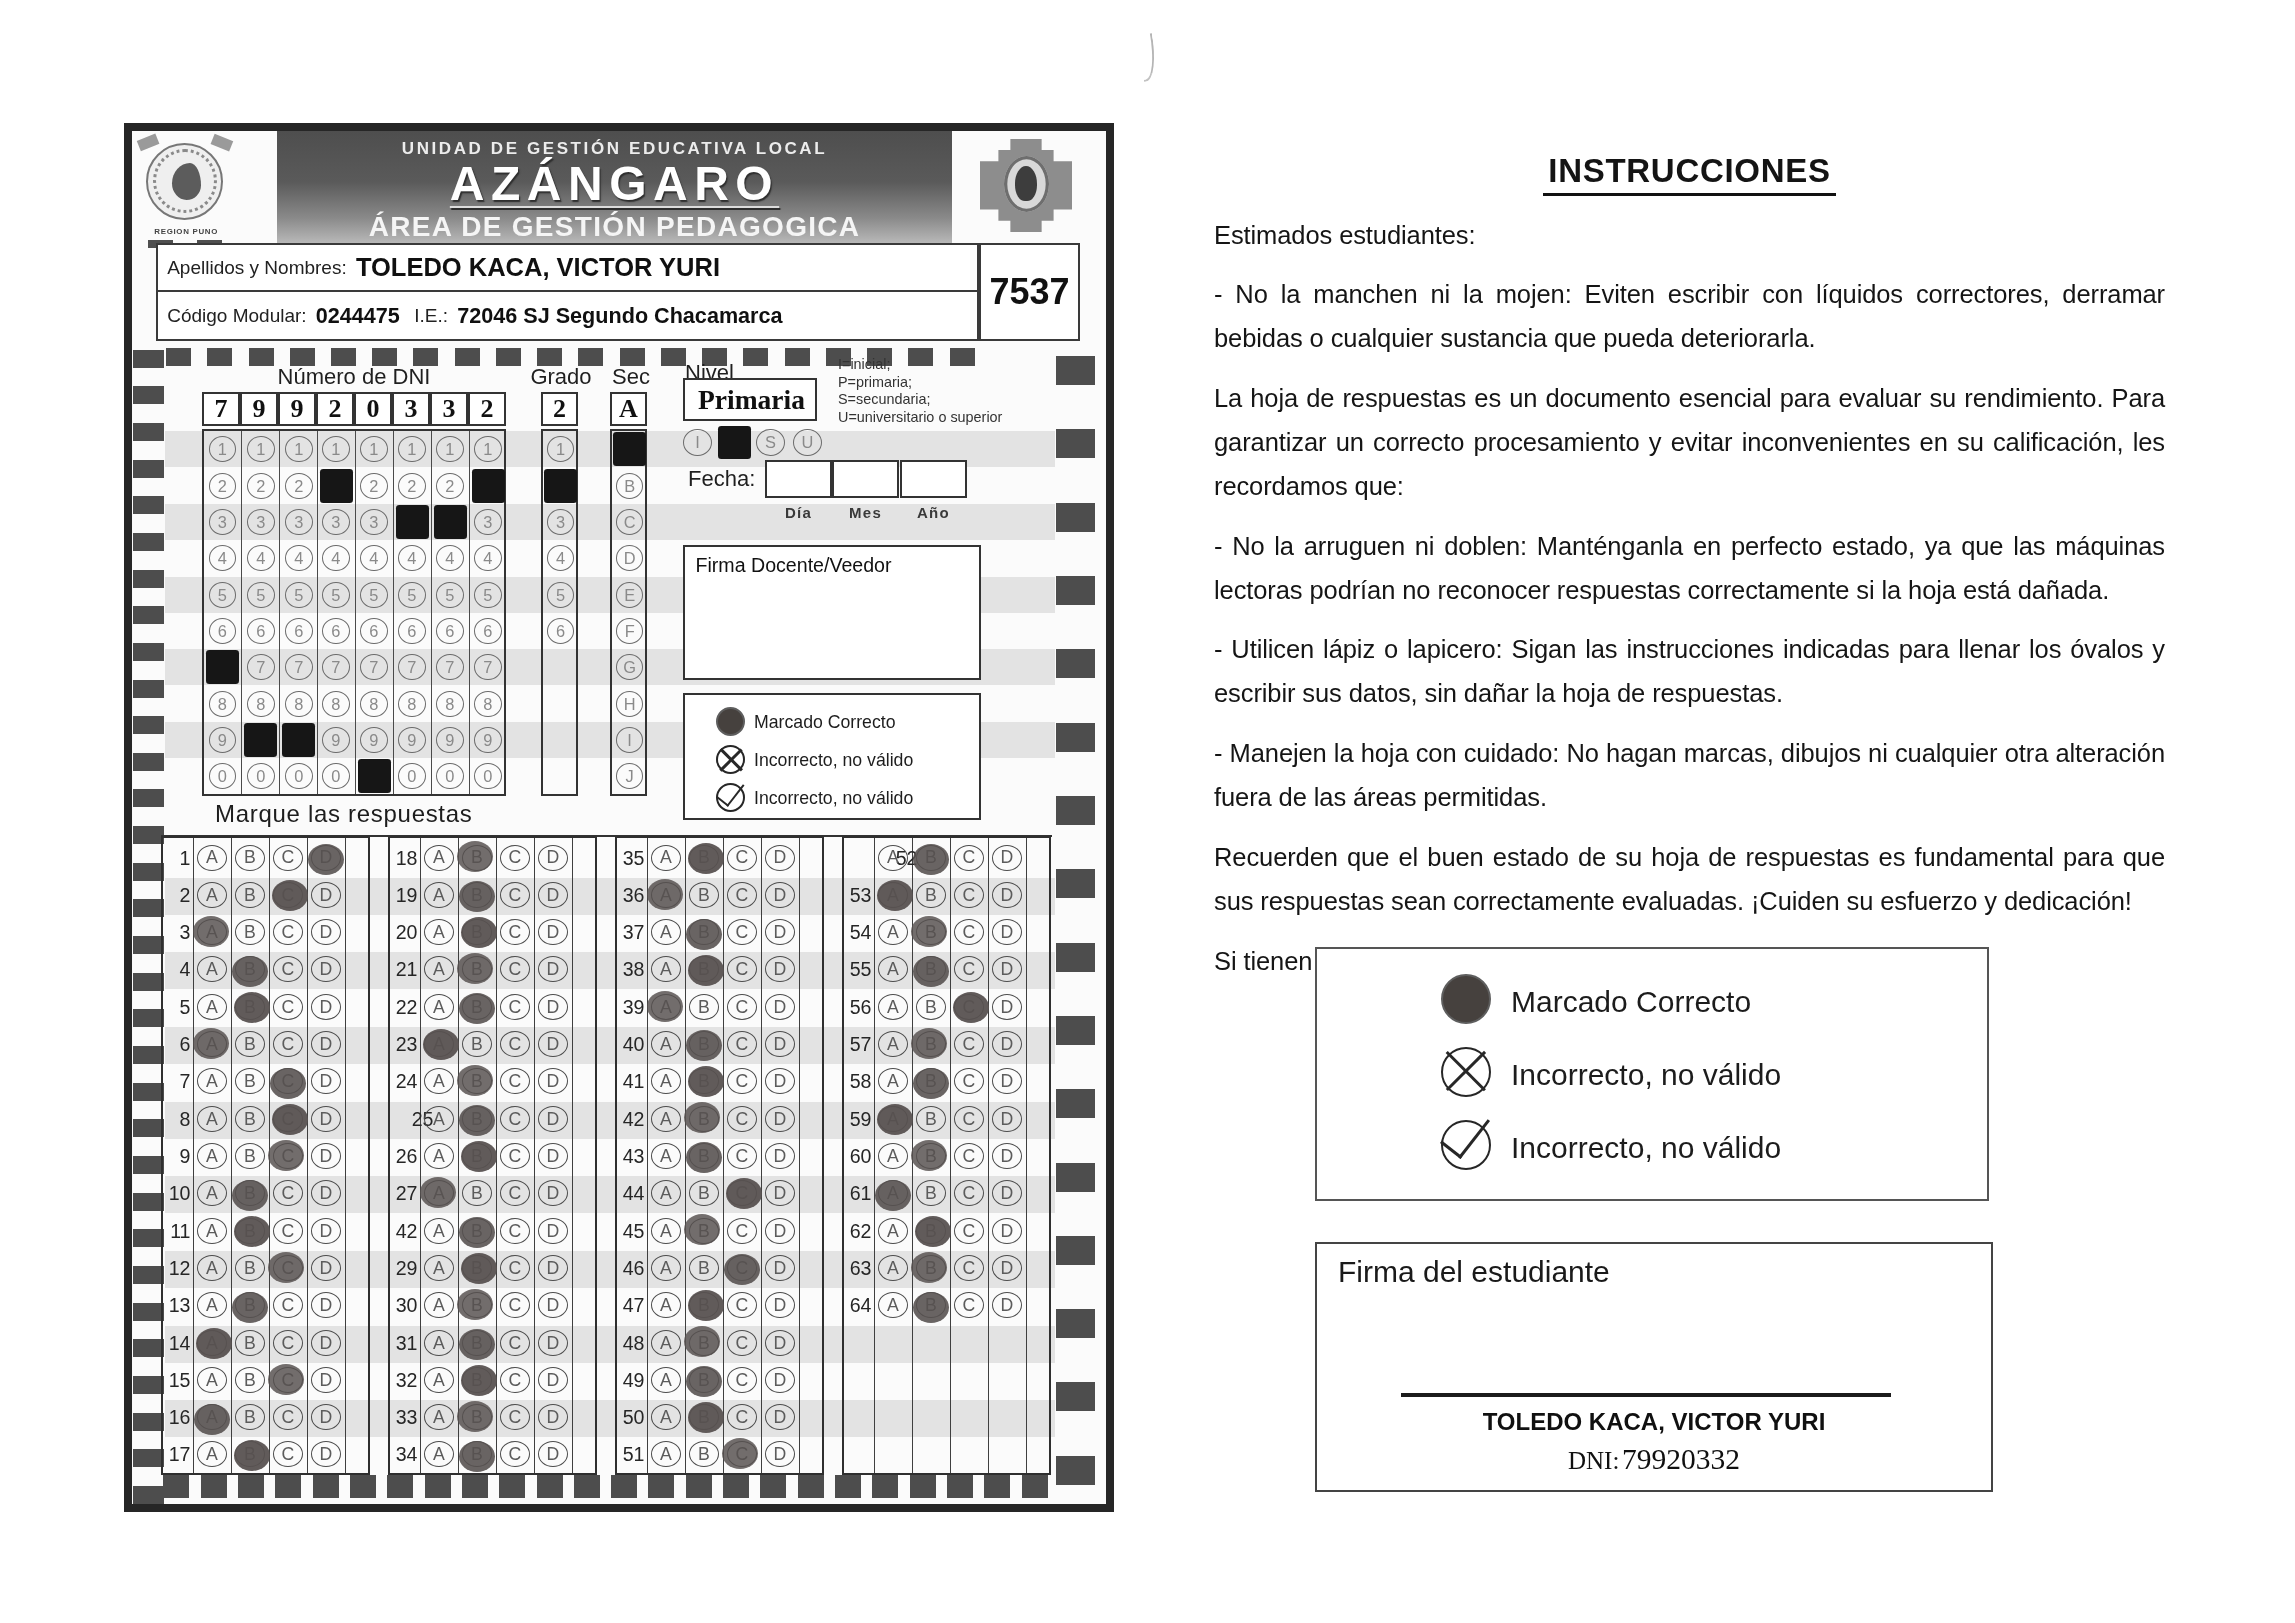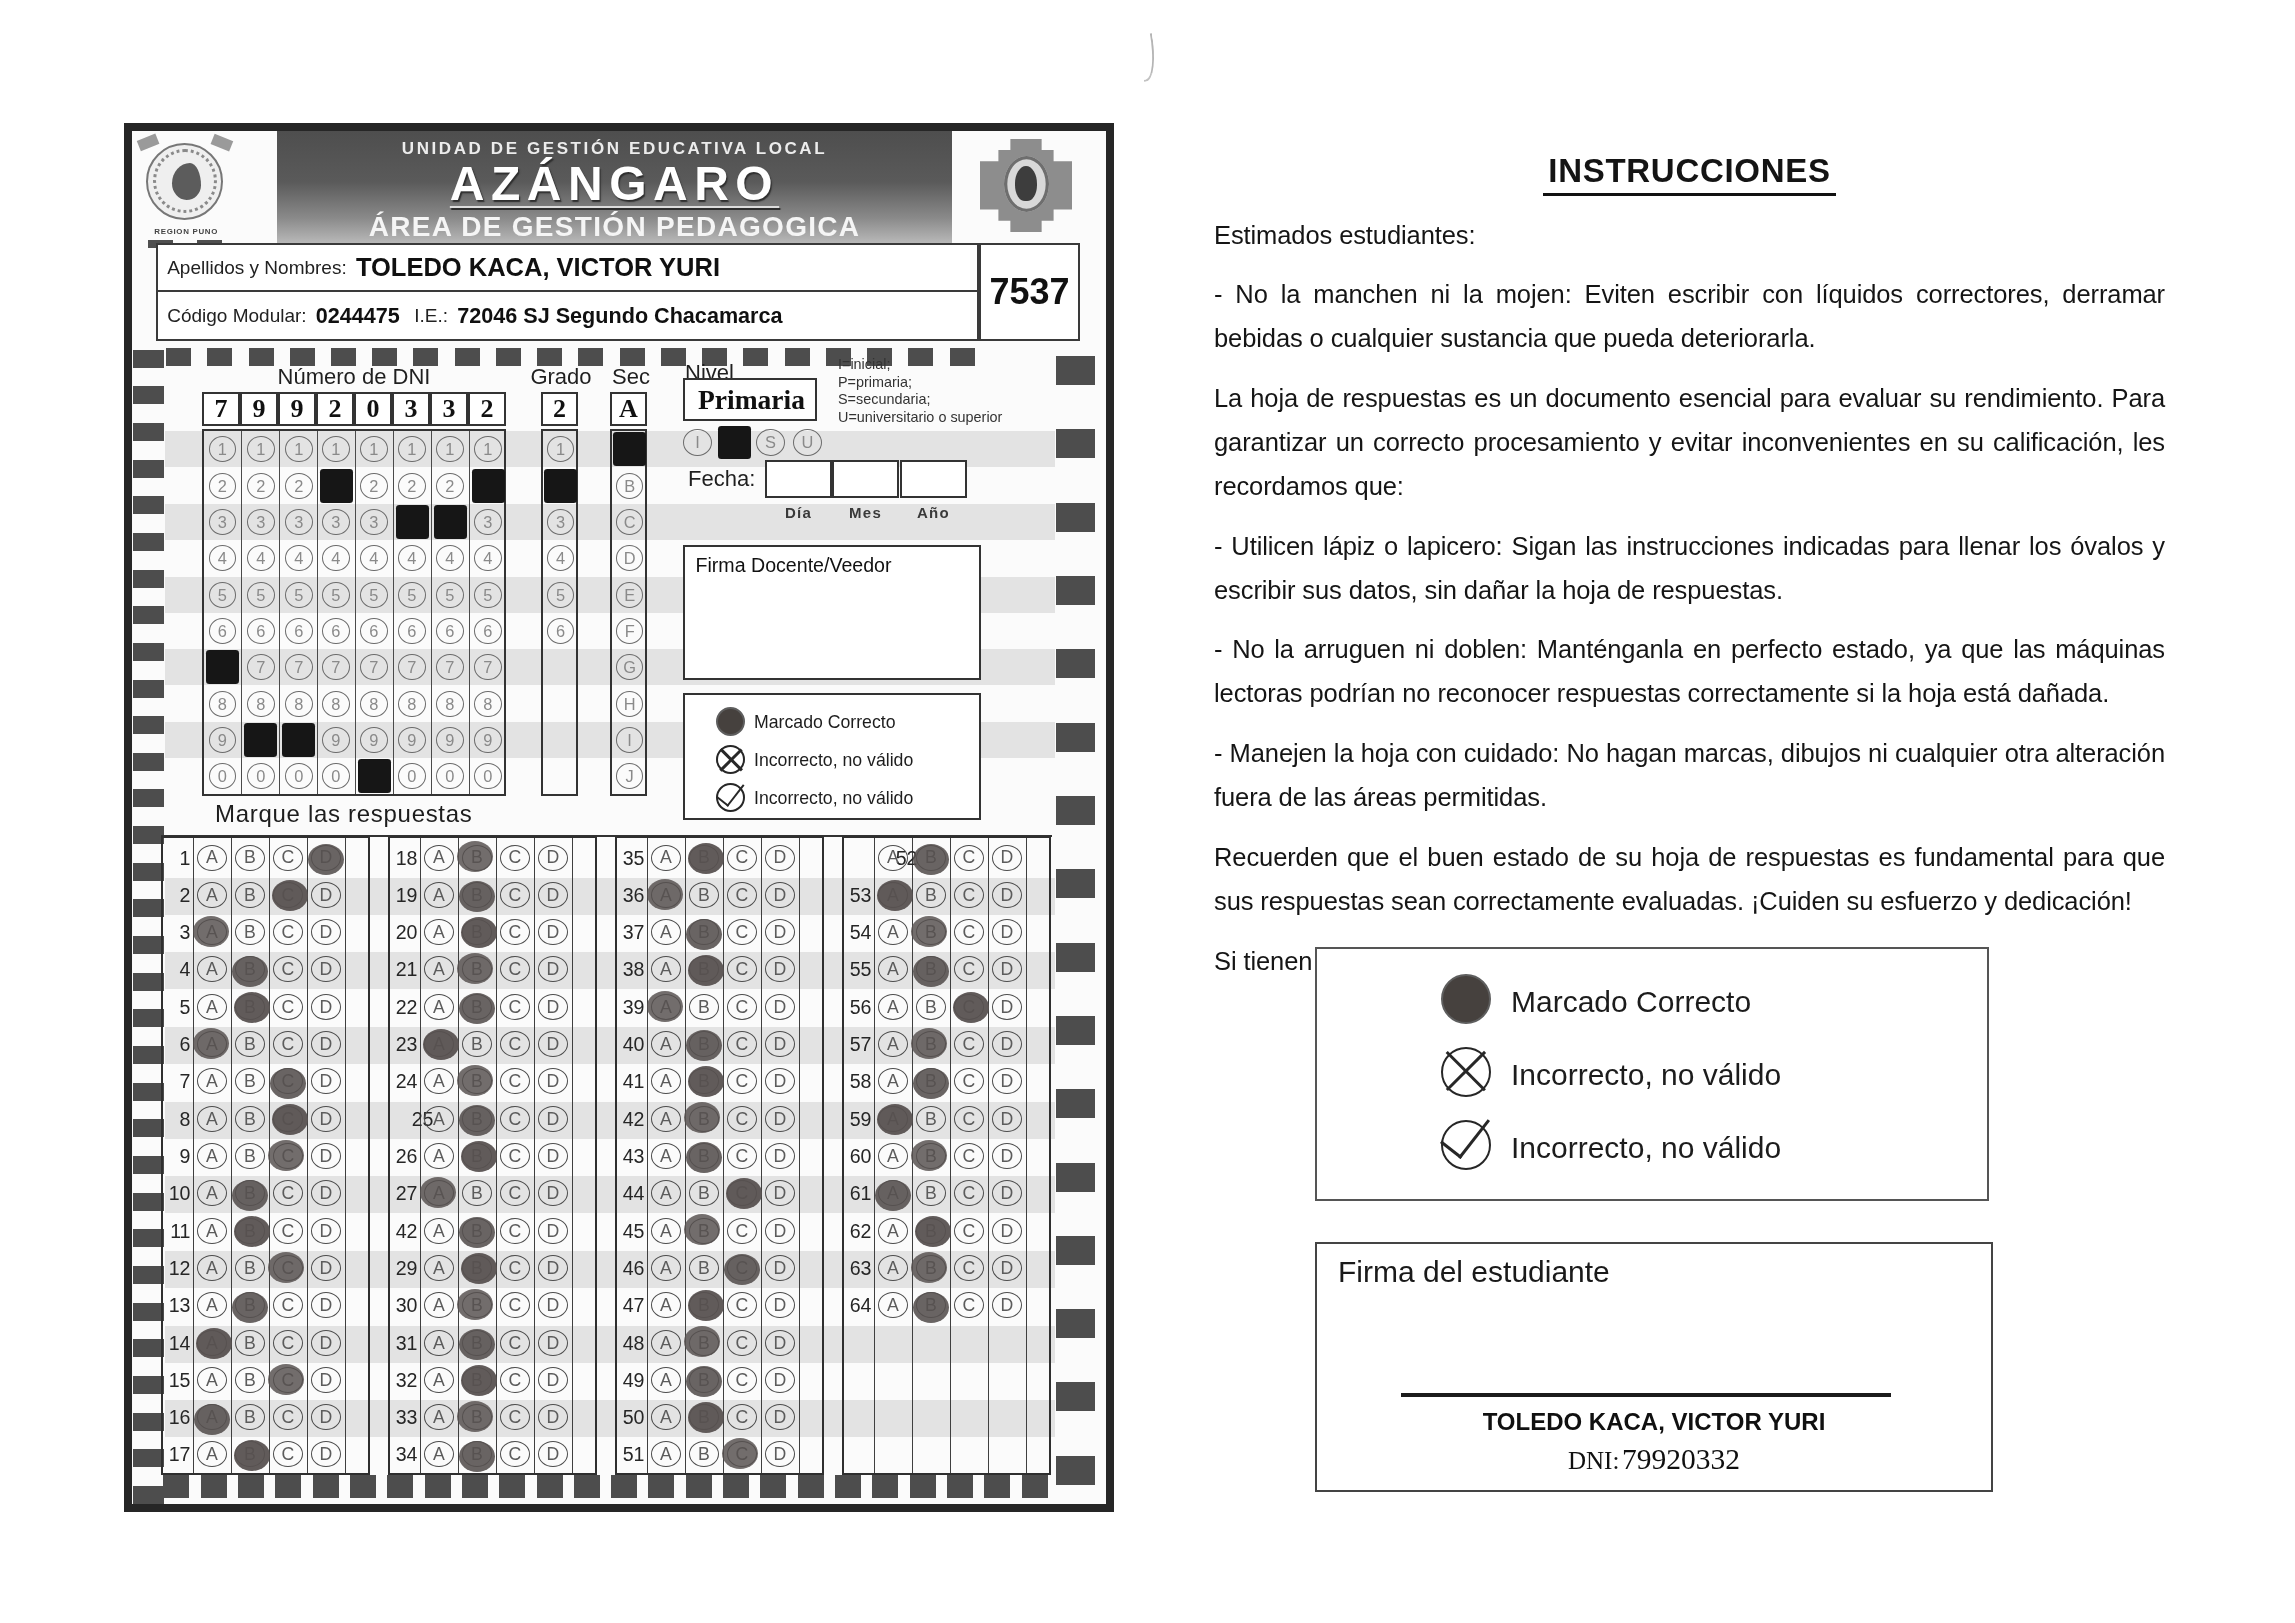--- a/index.html
+++ b/index.html
@@ -888,22 +888,22 @@
   </div>
 
   <div class="pen-stroke" data-name="pen-stroke"></div>
 
   <div class="instructions" data-name="instructions-panel">
     <div class="ins-title" data-name="instructions-title"><span>INSTRUCCIONES</span></div>
     <div id="ins-paras" data-name="instructions-body">
         <p data-name="instruction-paragraph">Estimados estudiantes:</p>
         <p data-name="instruction-paragraph">- No la manchen ni la mojen: Eviten escribir con líquidos correctores, derramar bebidas o cualquier sustancia que pueda deteriorarla.</p>
         <p data-name="instruction-paragraph">La hoja de respuestas es un documento esencial para evaluar su rendimiento. Para garantizar un correcto procesamiento y evitar inconvenientes en su calificación, les recordamos que:</p>
+        <p data-name="instruction-paragraph">- No la arruguen ni doblen: Manténganla en perfecto estado, ya que las máquinas lectoras podrían no reconocer respuestas correctamente si la hoja está dañada.</p>
         <p data-name="instruction-paragraph">- Utilicen lápiz o lapicero: Sigan las instrucciones indicadas para llenar los óvalos y escribir sus datos, sin dañar la hoja de respuestas.</p>
-        <p data-name="instruction-paragraph">- No la arruguen ni doblen: Manténganla en perfecto estado, ya que las máquinas lectoras podrían no reconocer respuestas correctamente si la hoja está dañada.</p>
         <p data-name="instruction-paragraph">- Manejen la hoja con cuidado: No hagan marcas, dibujos ni cualquier otra alteración fuera de las áreas permitidas.</p>
         <p data-name="instruction-paragraph">Recuerden que el buen estado de su hoja de respuestas es fundamental para que sus respuestas sean correctamente evaluadas. ¡Cuiden su esfuerzo y dedicación!</p>
         <p data-name="instruction-paragraph">Si tienen dudas, por favor consulten antes de empezar.</p>
       </div>
     <div class="biglegend" id="biglegend" data-name="legend-box">
         <div class="bl-item" data-name="legend-item" style="top: 25px;">
           <div class="mk-icon mk-lg mk-filled" data-name="filled-circle-icon" style="left: 124px; top: 0px;"></div>
           <span class="bl-text" data-name="legend-text">Marcado Correcto</span>
         </div>
         <div class="bl-item" data-name="legend-item" style="top: 98px;">

